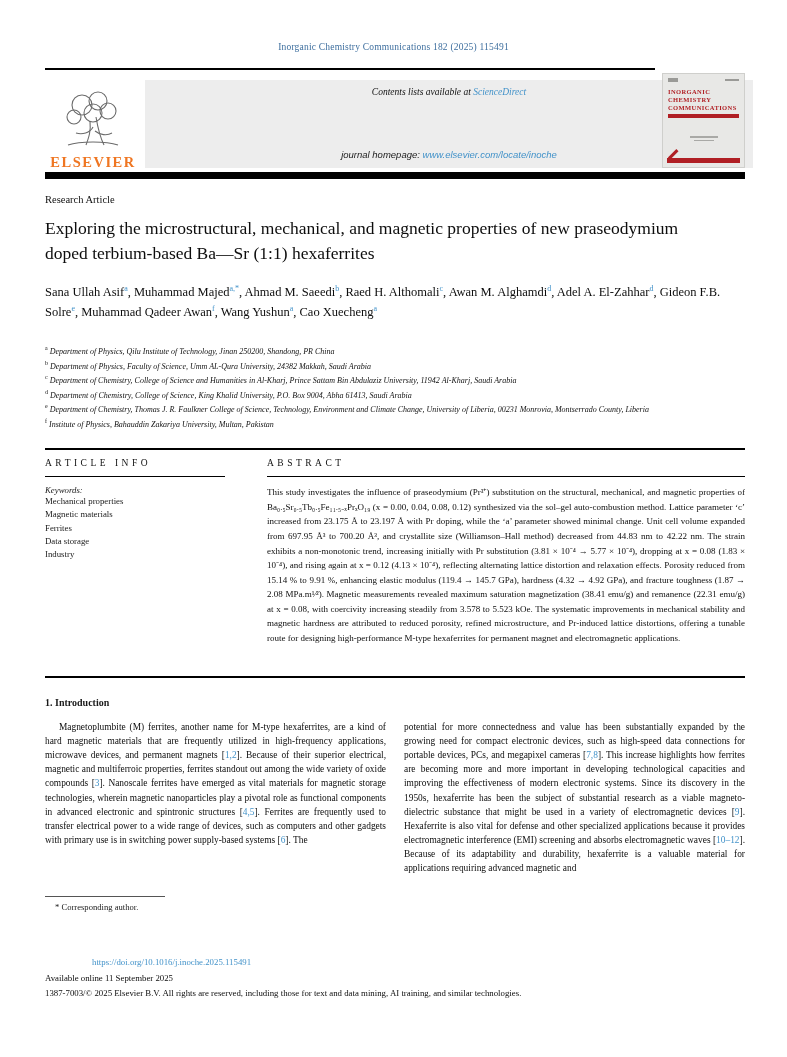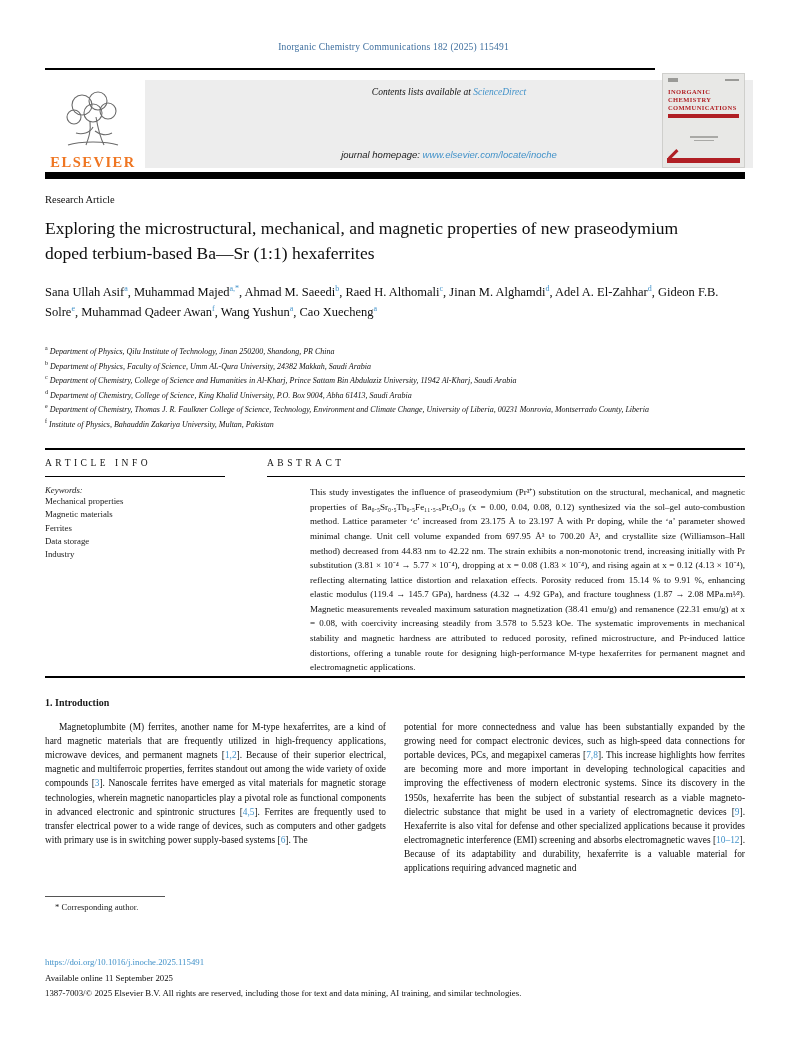--- a/index.html
+++ b/index.html
@@ -50,41 +50,41 @@
 
   
   .info-abstract { position:absolute; top:458px; left:0; width:700px; }
   .section-head { font-size:9.5px; letter-spacing:3.5px; color:#111; }
   .col-info { position:absolute; left:0; top:0; width:200px; }
   .col-info .head-rule { width:180px; height:1.2px; background:#000; margin-top:8px; margin-bottom:8px; }
   .keywords-label { font-size:8.8px; font-style:italic; }
   .keywords div { font-size:8.8px; line-height:1.5; }
   .col-abs { position:absolute; left:222px; top:0; width:478px; }
   .col-abs .head-rule { width:478px; height:1.2px; background:#000; margin-top:8px; margin-bottom:8px; }
-  .abstract-text { font-size:9px; line-height:1.62; text-align:justify; color:#0d0d0d;margin-left:43px; }
+  .abstract-text { font-size:9px; line-height:1.62; text-align:justify; color:#0d0d0d; }
 
   .rule-after-abs { top:676px; }
 
   
   .intro-head { position:absolute; top:697px; left:0; font-size:10px; font-weight:bold; }
   .body-cols { position:absolute; top:720px; left:0; width:700px; display:flex; gap:18px; }
   .bcol { width:341px; font-size:9.4px; line-height:1.5; text-align:justify; color:#0d0d0d; }
   .bcol p.indent { text-indent:14px; }
   .cite { color:#4292c9; cursor:pointer; }
 
   
   .foot-rule { position:absolute; top:896px; left:0; width:120px; height:1px; background:#555; }
   .footnote { position:absolute; top:901px; left:0; width:690px; font-size:8.6px; line-height:1.6; }
   .footnote .star-line { padding-left:10px; }
   .footnote .email-line { padding-left:17px; }
   .em-label { font-style:italic; }
 
   
   .footer { position:absolute; top:955px; left:0; width:700px; font-size:8.8px; line-height:1.62; color:#0d0d0d; }
-  .footer .doi { margin-bottom:2px; }
+  .footer .doi { margin-bottom:2px;margin-left:47px; }
 </style>
 </head>
 <body>
 
 <div class="page">
 
   <div class="top-citation">Inorganic Chemistry Communications 182 (2025) 115491</div>
 
   <div class="masthead">
     <div class="rule-thin-top"></div>
@@ -147,21 +147,21 @@
       
     
         <span class="author"><span>Sana Ullah Asif</span><sup>a</sup><span class="sep">, </span></span>
       
         <span class="author"><span>Muhammad Majed</span><sup>a,*</sup><span class="sep">, </span></span>
       
         <span class="author"><span>Ahmad M. Saeedi</span><sup>b</sup><span class="sep">, </span></span>
       
         <span class="author"><span>Raed H. Althomali</span><sup>c</sup><span class="sep">, </span></span>
       
-        <span class="author"><span>Jinan M. Alghamdi</span><sup>d</sup><span class="sep">, </span></span>
+        <span class="author"><span>Awan M. Alghamdi</span><sup>d</sup><span class="sep">, </span></span>
       
         <span class="author"><span>Adel A. El-Zahhar</span><sup>d</sup><span class="sep">, </span></span>
       
         <span class="author"><span>Gideon F.B. Solre</span><sup>e</sup><span class="sep">, </span></span>
       
         <span class="author"><span>Muhammad Qadeer Awan</span><sup>f</sup><span class="sep">, </span></span>
       
         <span class="author"><span>Wang Yushun</span><sup>a</sup><span class="sep">, </span></span>
       
         <span class="author"><span>Cao Xuecheng</span><sup>a</sup></span>

